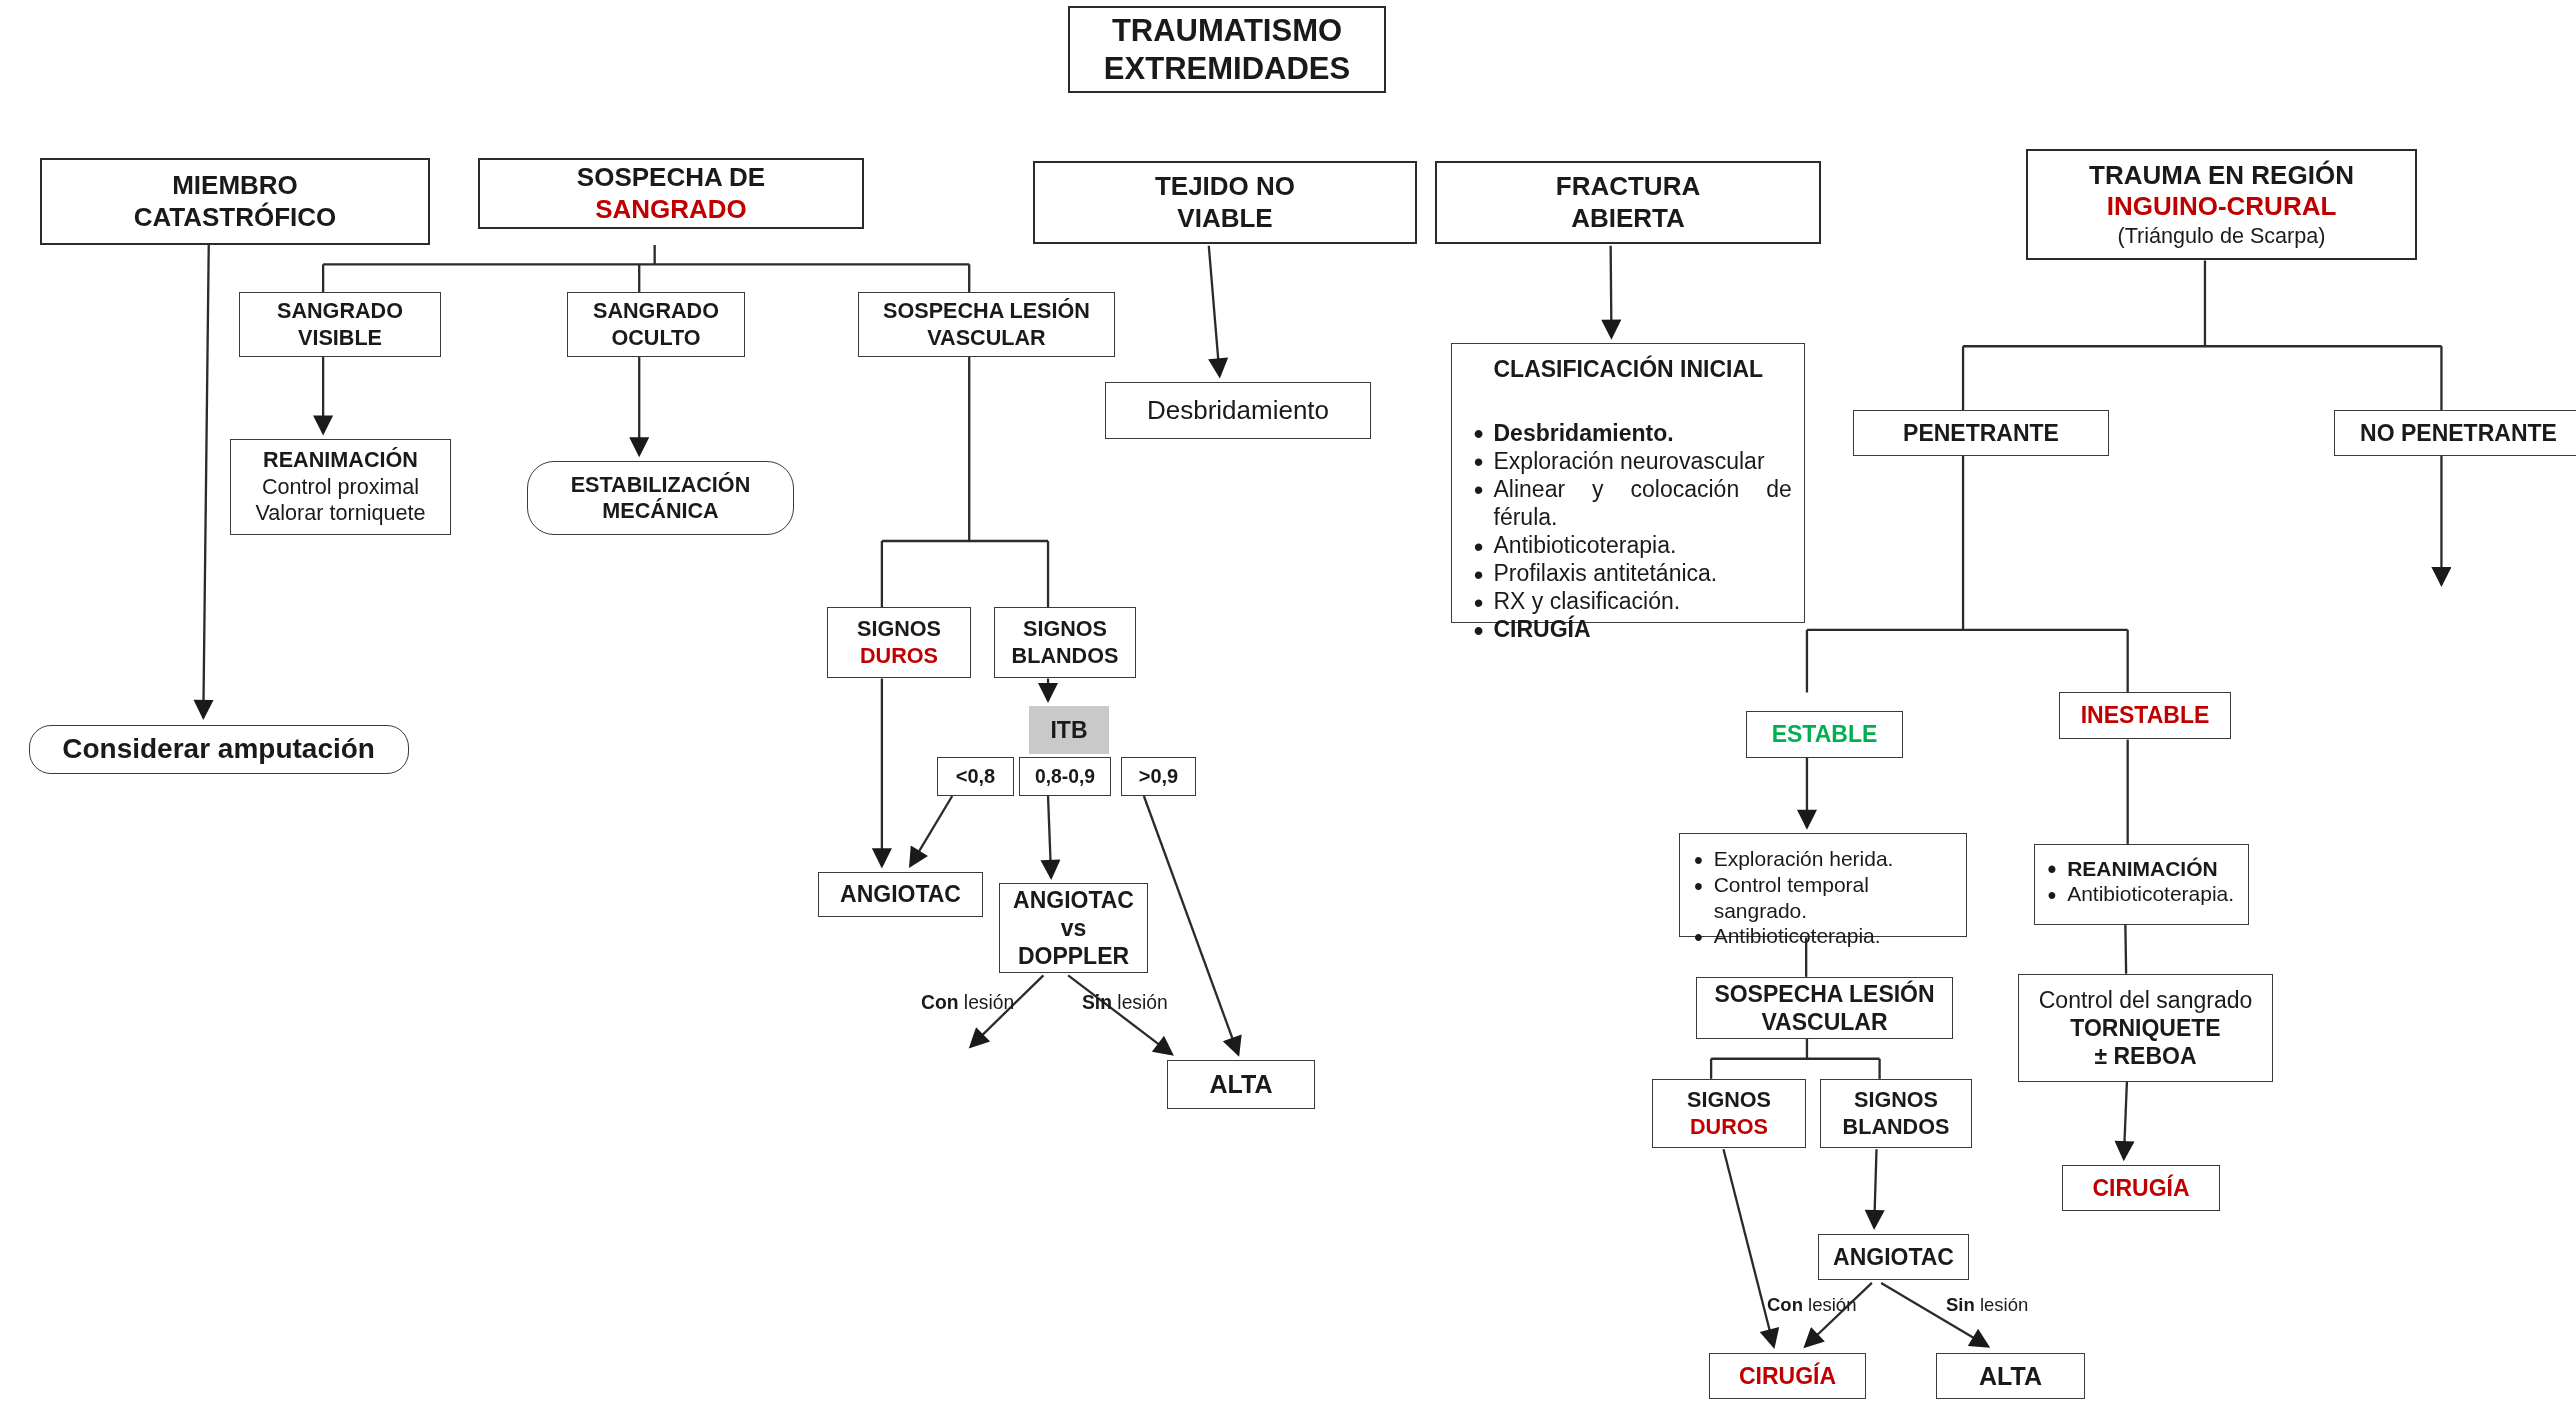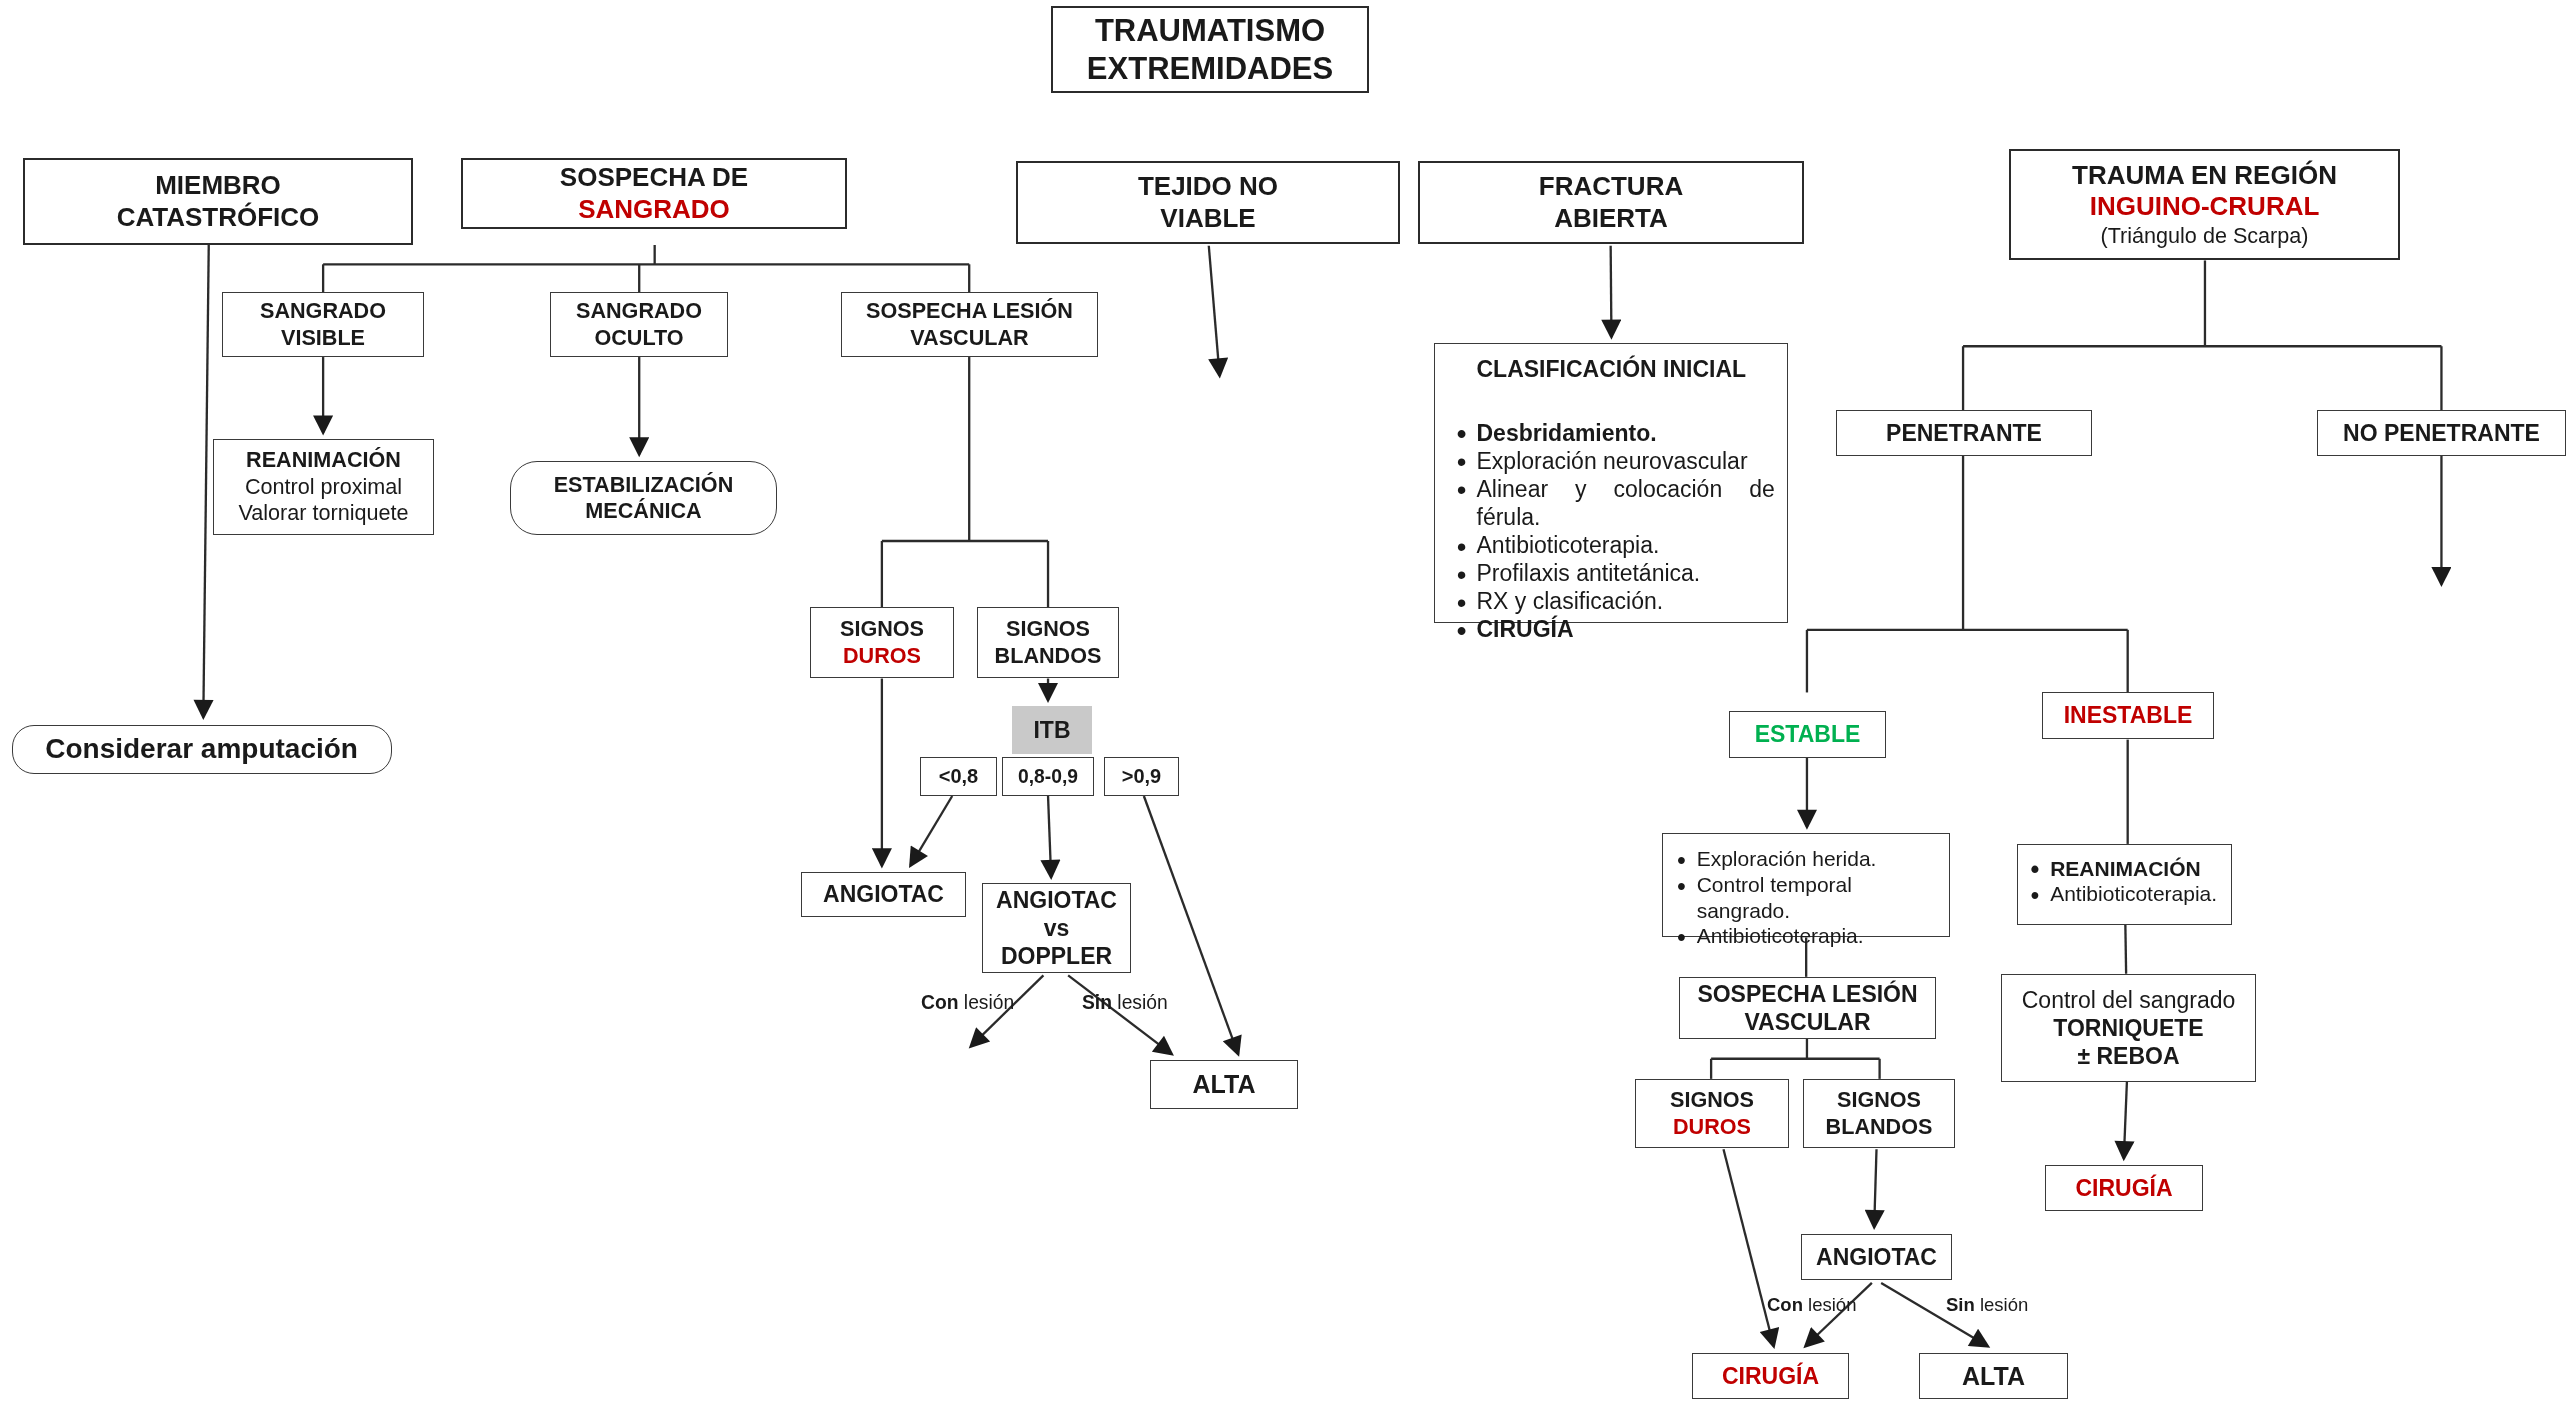--- a/index.html
+++ b/index.html
@@ -4,21 +4,21 @@
 <style>
   html,body{margin:0;padding:0;background:#ffffff;}
   #canvas{
     position:relative;width:2576px;height:1405px;background:#ffffff;
     font-family:"Liberation Sans", sans-serif;color:#1a1a1a;overflow:hidden;
   }
   #wires{position:absolute;left:0;top:0;width:2576px;height:1405px;}
   .node{
     position:absolute;background:#ffffff;border:1.5px solid #3a3a3a;
     display:flex;flex-direction:column;justify-content:center;align-items:center;
-    text-align:center;box-sizing:border-box;line-height:1.22;
+    text-align:center;box-sizing:border-box;line-height:1.22;margin-left:17px;
   }
   .thick{border-width:2.3px;border-color:#2b2b2b;}
   .b{font-weight:bold;}
   .red{color:#C00000;}
   .green{color:#00B050;}
   .f40{font-size:31px;} .f36{font-size:28px;} .f34{font-size:26px;} .f32{font-size:25px;}
   .f30{font-size:23px;} .f28{font-size:21.6px;} .f27{font-size:21px;} .f26{font-size:20px;}
   .f25{font-size:19.3px;} .f24{font-size:18.5px;}
   .itb{background:#c9c9c9;border:none;}
   .listbox{align-items:flex-start;justify-content:space-between;text-align:left;gap:36px;}
@@ -140,20 +140,23 @@
 
   <div class="node f28" style="left:213px;top:439px;width:221px;height:96px;">
     <span class="b">REANIMACIÓN</span>
     <span>Control proximal</span>
     <span>Valorar torniquete</span>
   </div>
   <div class="node b f28" style="left:510px;top:461px;width:267px;height:74px;border-radius:27px;">
     <span>ESTABILIZACIÓN</span>
     <span>MECÁNICA</span>
   </div>
+  <div class="node f34" style="left:1088px;top:382px;width:266px;height:57px;">
+    <span>Desbridamiento</span>
+  </div>
 
   <div class="node listbox f30" style="left:1434px;top:343px;width:354px;height:280px;padding:10.8px 7.7px 7.7px 15.5px;">
     <span class="b" style="padding-left:26px;">CLASIFICACIÓN INICIAL</span>
     <ul>
       <li class="b">Desbridamiento.</li>
       <li>Exploración neurovascular</li>
       <li class="just">Alinear y colocación de férula.</li>
       <li>Antibioticoterapia.</li>
       <li>Profilaxis antitetánica.</li>
       <li>RX y clasificación.</li>

